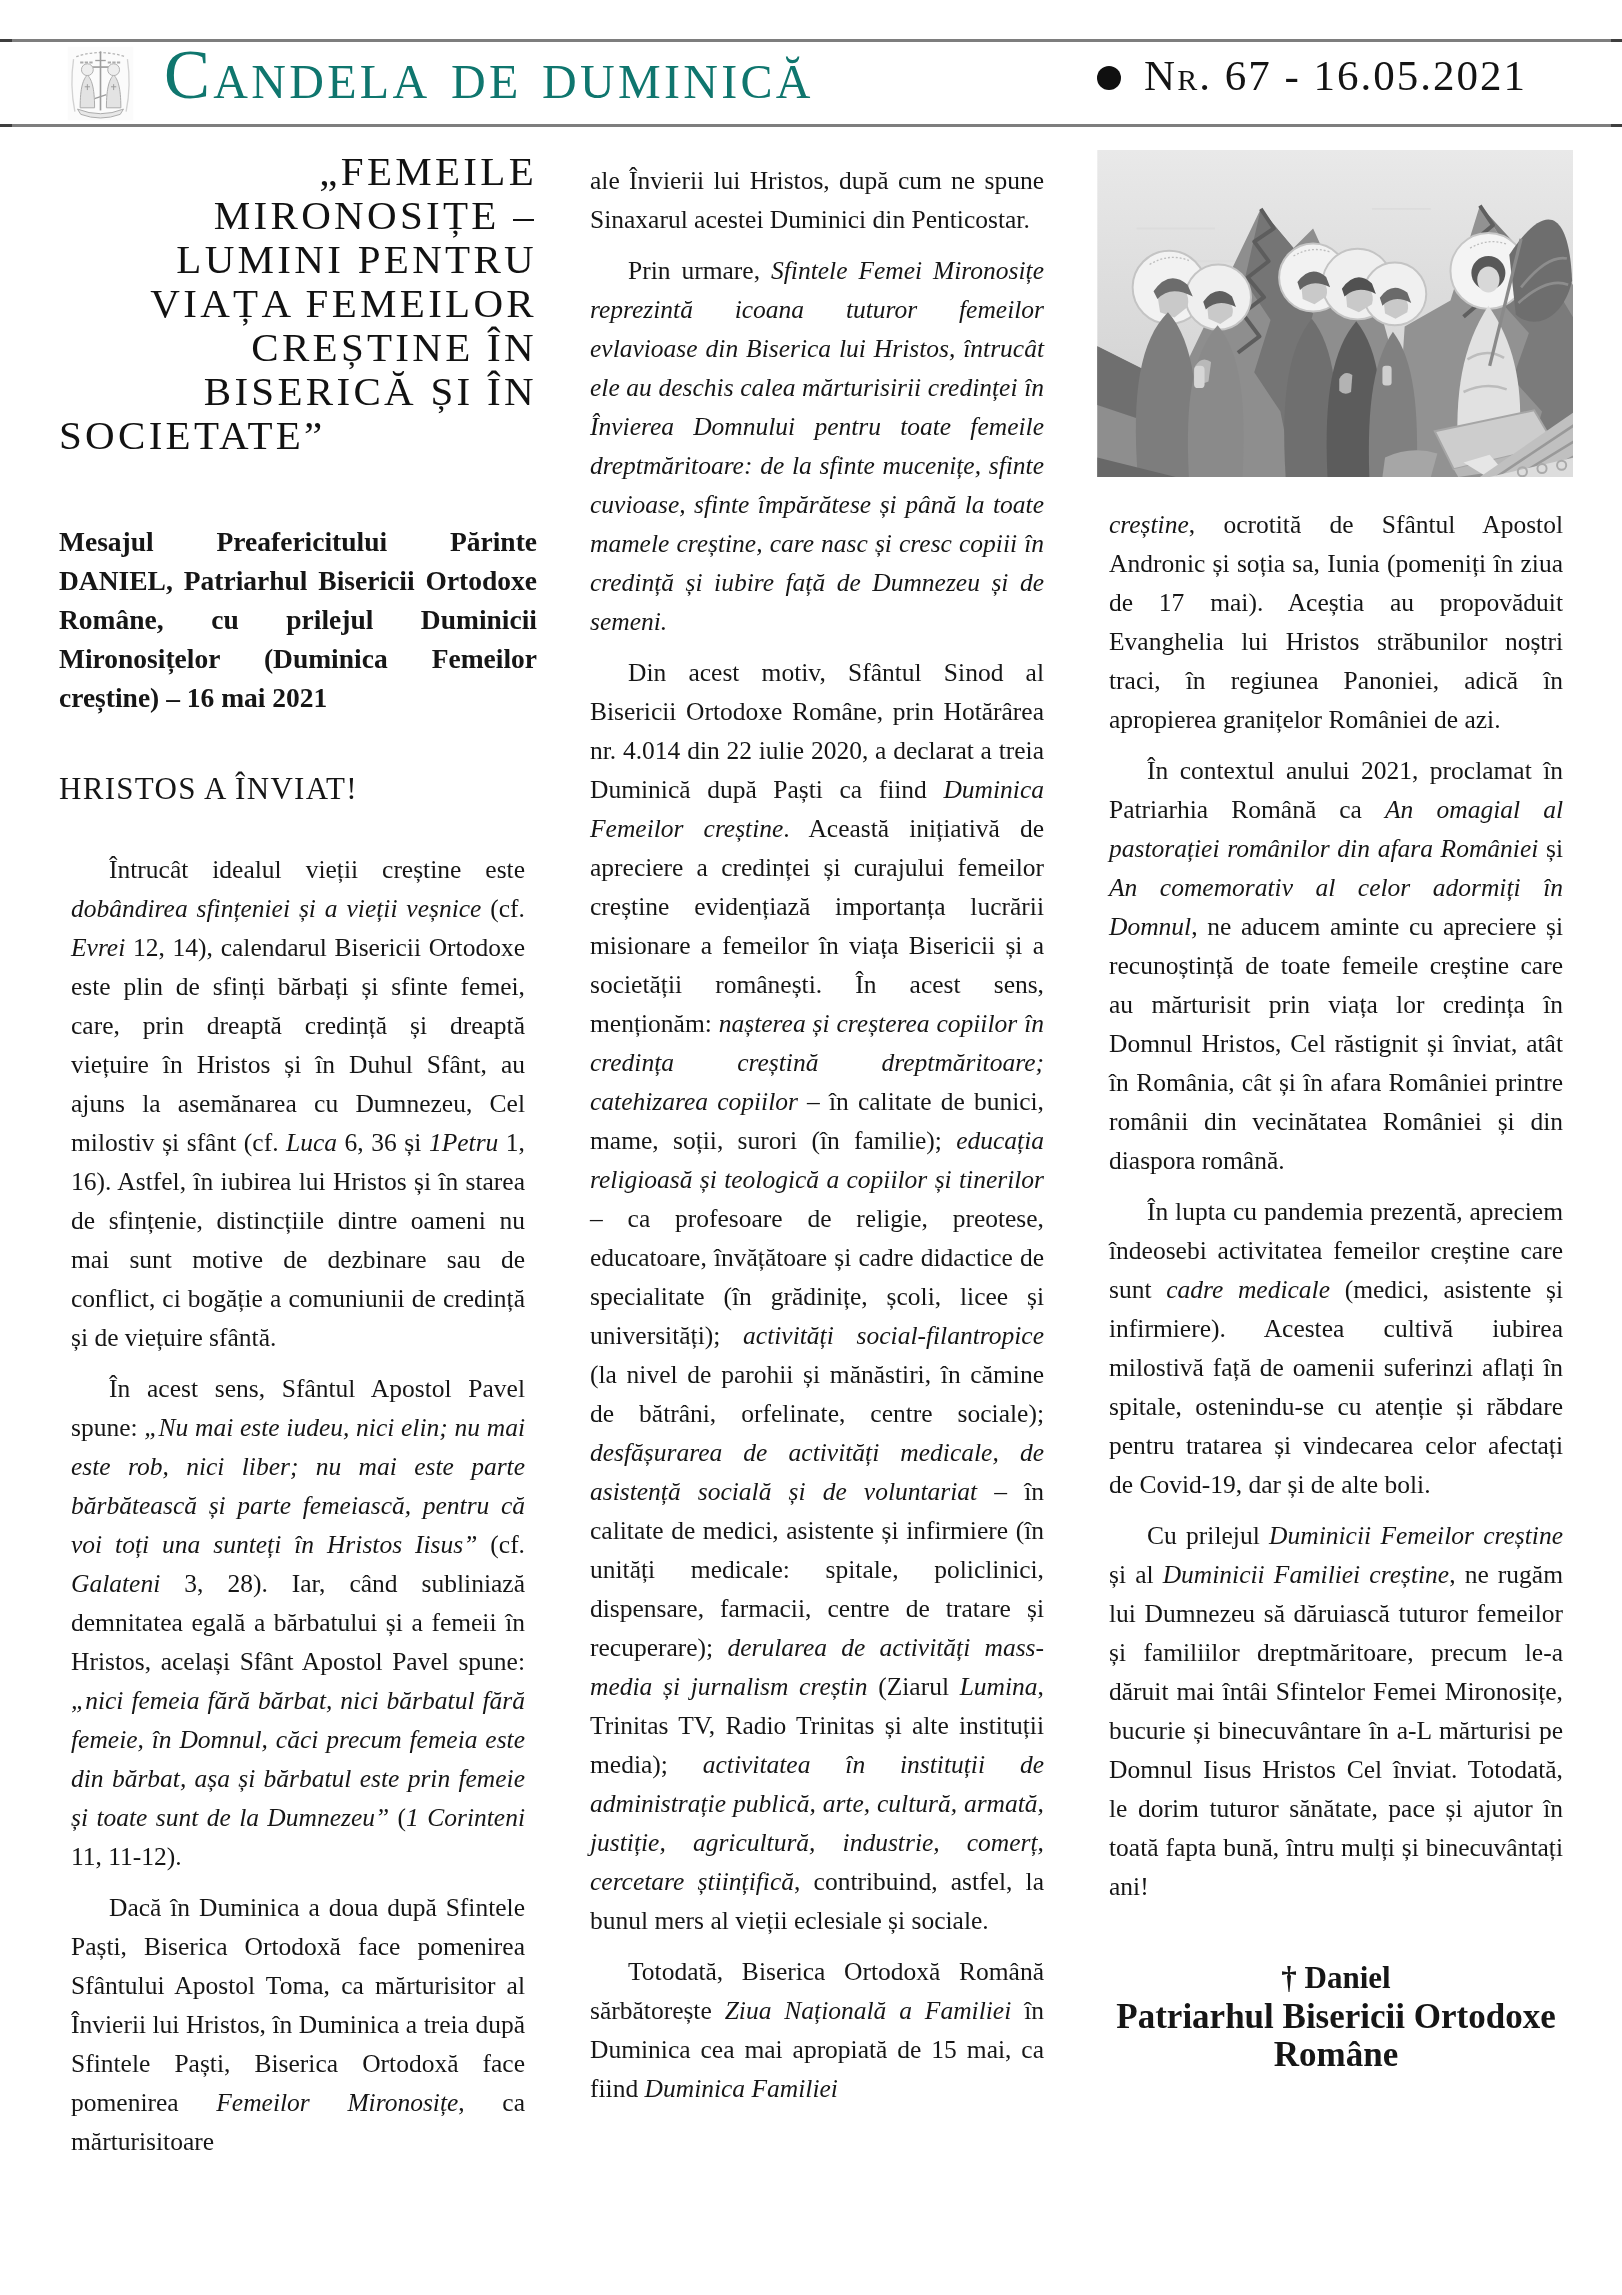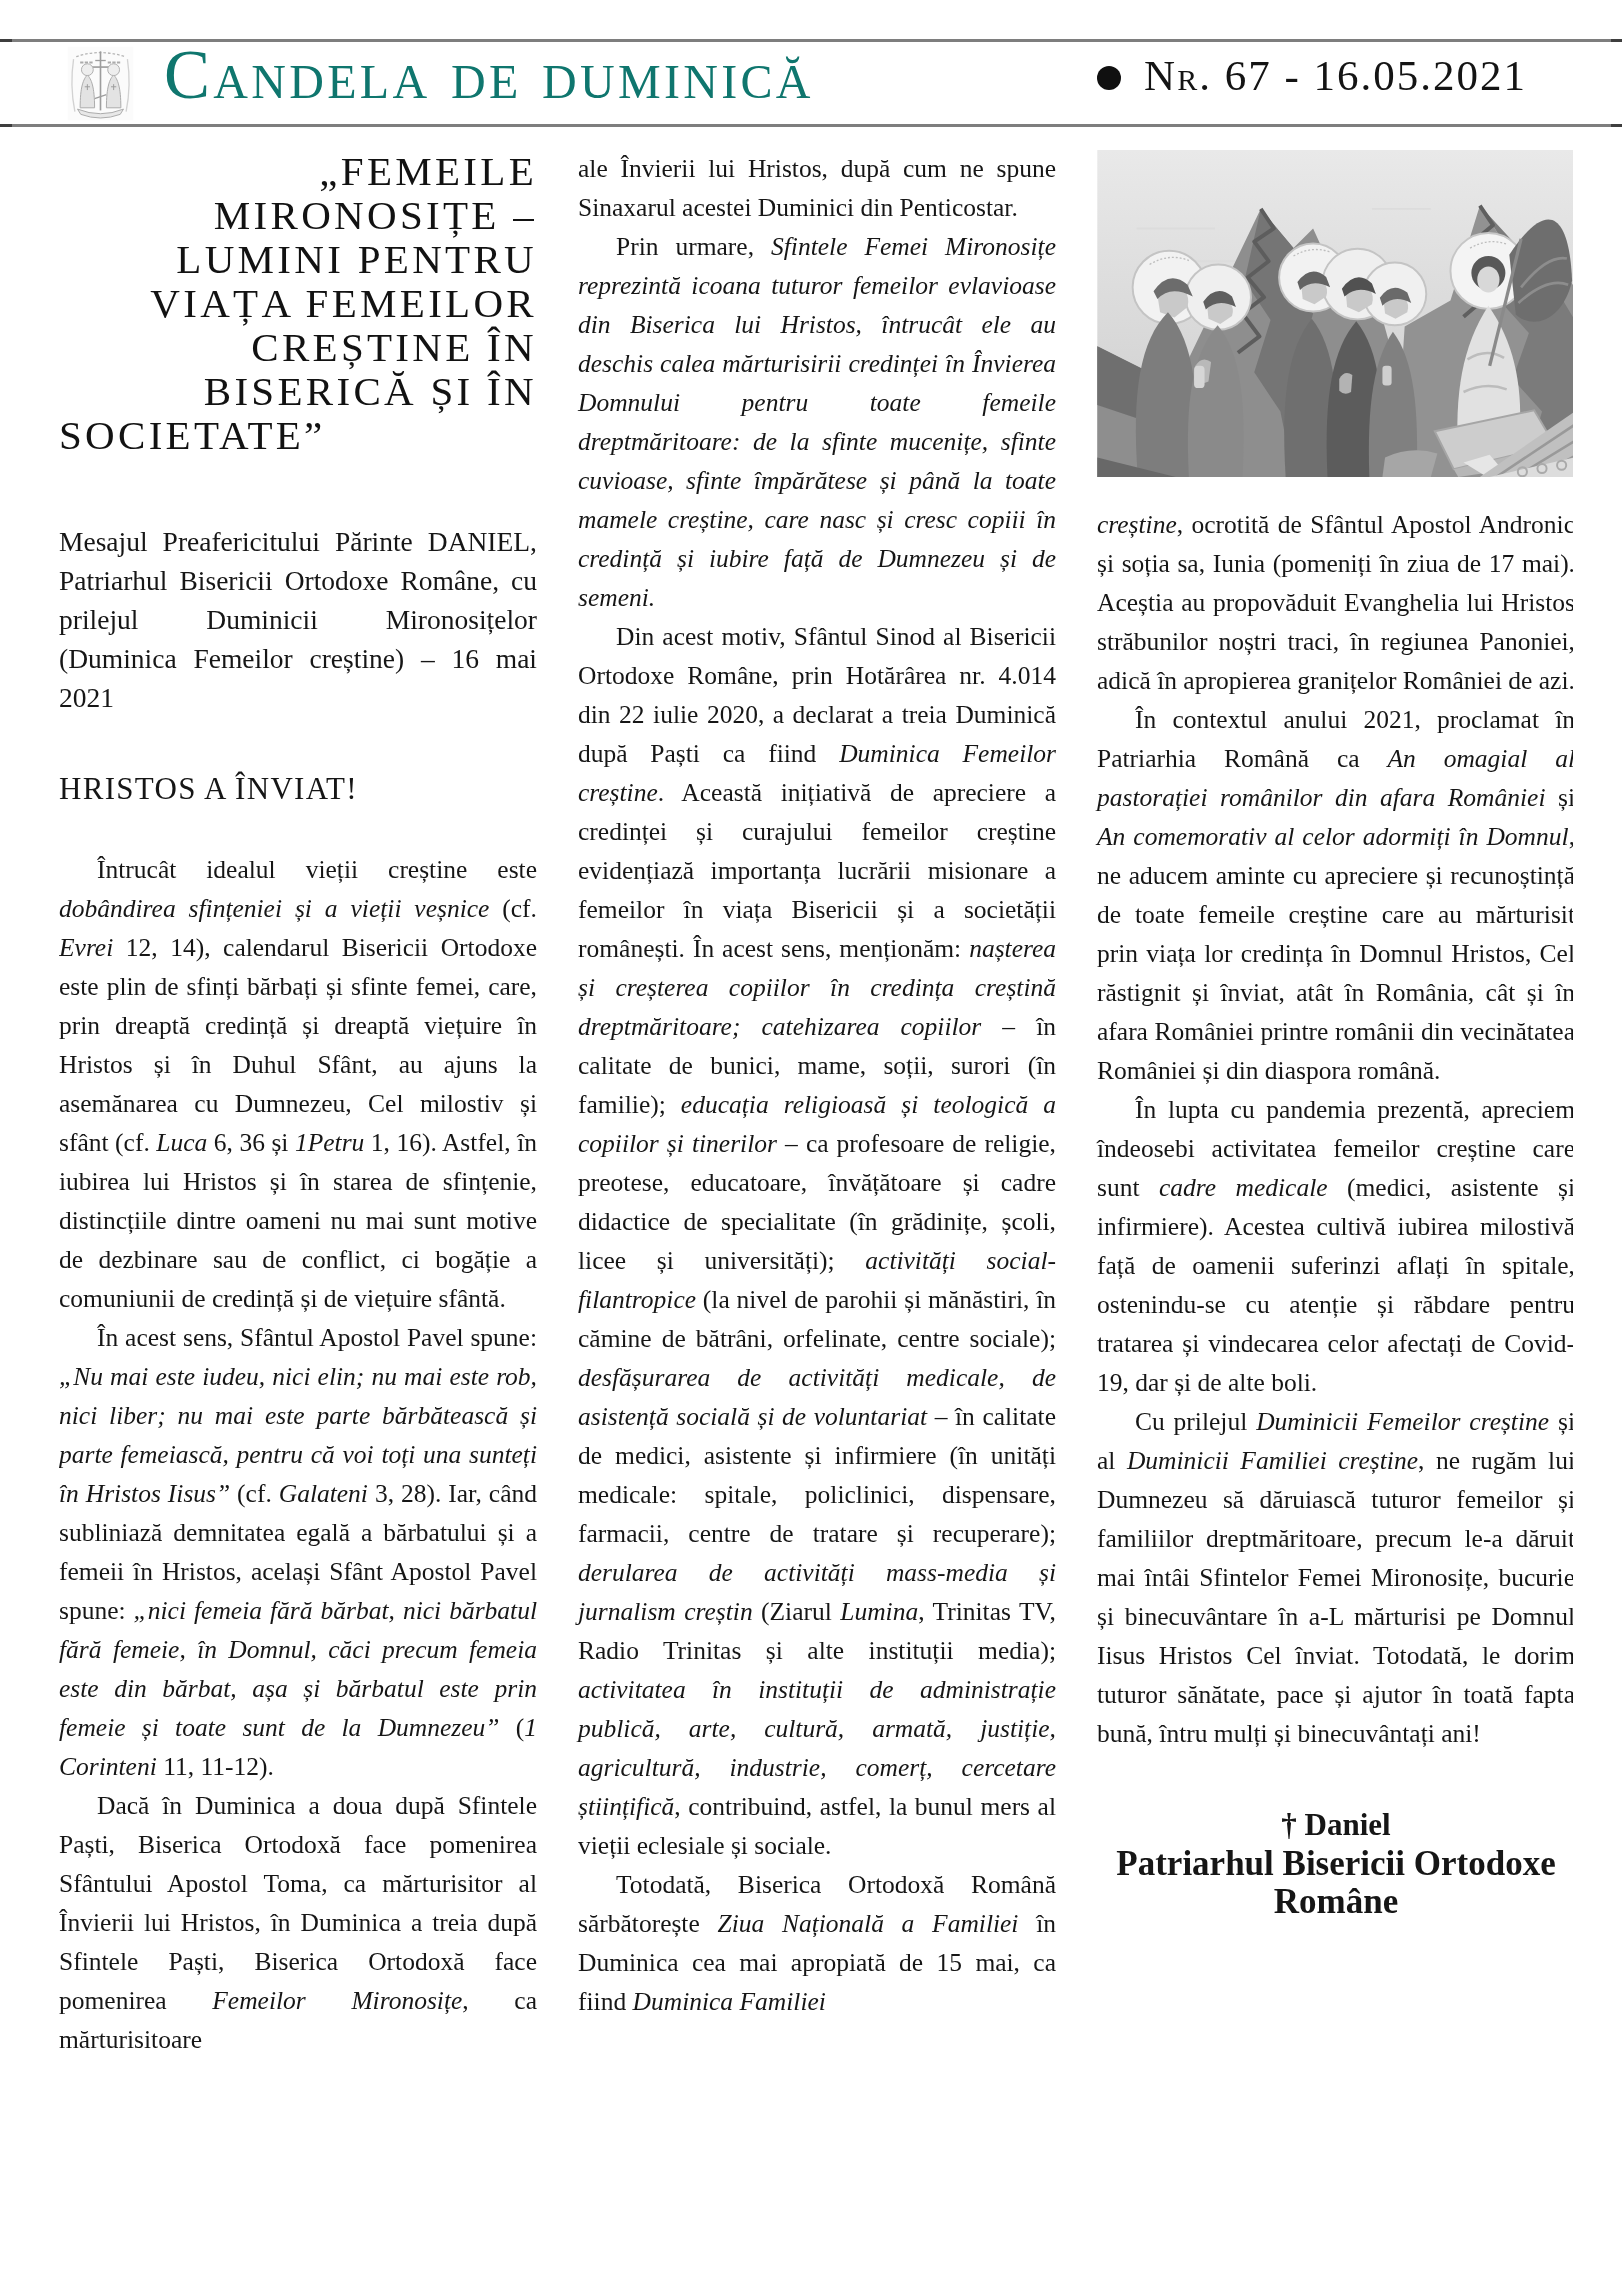--- a/index.html
+++ b/index.html
@@ -28,23 +28,23 @@
   .columns{
     position:absolute;left:59px;top:149px;width:1514px;height:2128px;
     display:flex;gap:41px;overflow:hidden;
   }
   .col{flex:0 0 478px;width:478px;font-size:25.5px;line-height:39px;text-align:justify;text-align-last:left;}
 
   .headline{
     margin:0;font-weight:normal;font-size:41px;line-height:44px;letter-spacing:3.3px;
     text-align:right;text-align-last:left;color:#121212;
   }
-  .lead{margin:65px 0 0 0;font-weight:normal;font-size:27.5px;line-height:39px;}
+  .lead{margin:65px 0 0 0;font-weight:bold;font-size:27.5px;line-height:39px;}
   .salutation{margin:56px 0 46px 0;font-size:31px;line-height:31px;letter-spacing:1.3px;text-align:left;}
-  .para{margin:0;text-indent:38px;}
+  .para{margin:12px;text-indent:38px;}
   .para.cont{text-indent:0;}
   em{font-style:italic;}
 
   .icon-figure{margin:1.3px 0 27.5px 0;width:478px;height:327px;display:block;}
   .icon-figure svg{display:block;}
 
   .signature{margin-top:51px;text-align:center;text-align-last:center;font-weight:bold;}
   .sig-name{font-size:31px;line-height:41px;}
   .sig-title{font-size:35px;line-height:38px;}
 </style>

